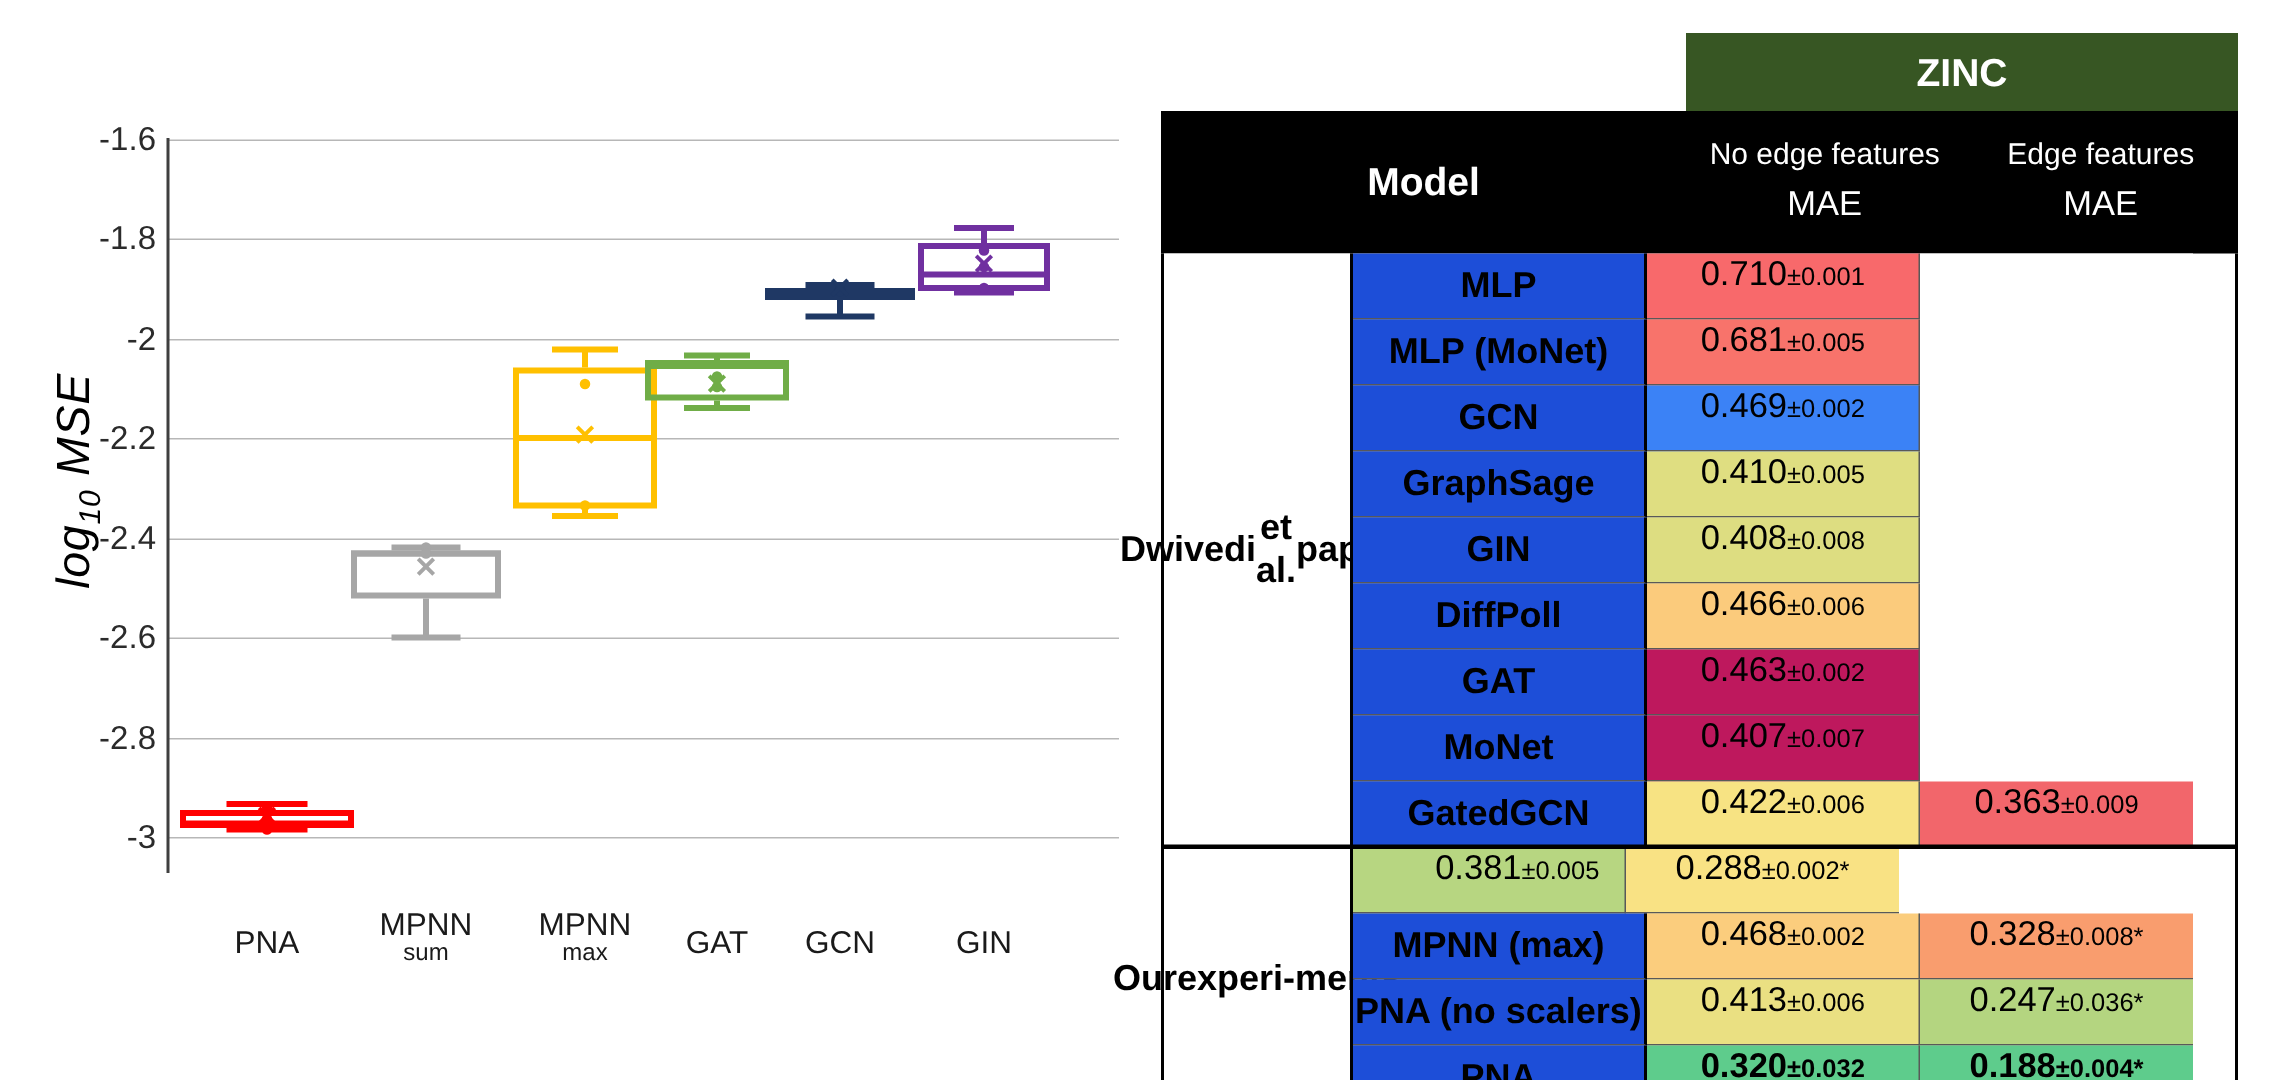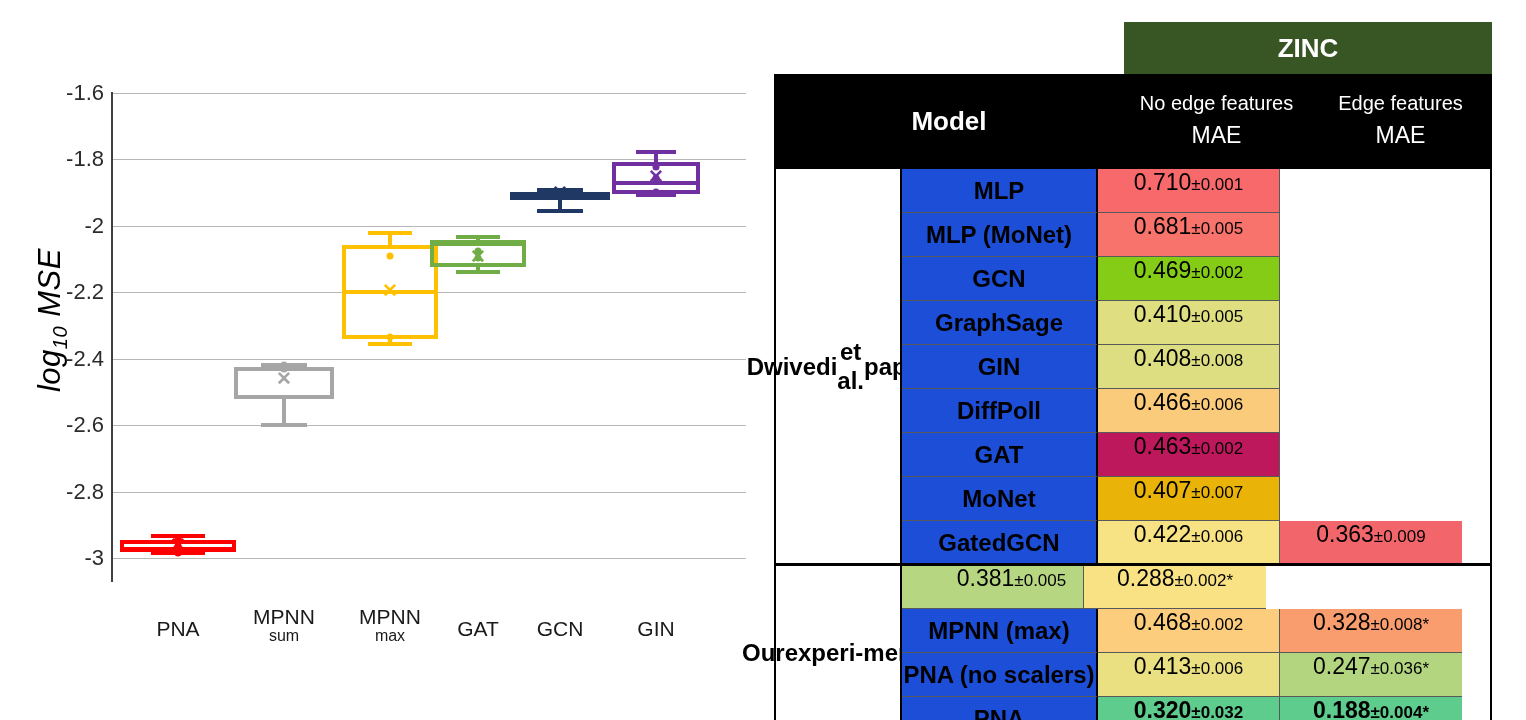--- a/index.html
+++ b/index.html
@@ -223,21 +223,21 @@
           <div class="rowline">
             <div class="c-model">MLP (MoNet)</div>
             <div class="c-val" style="background: rgb(248, 115, 107);">
               <span class="main">0.681</span>
               <span class="err">±0.005</span>
             </div>
             <div class="c-val empty"></div>
           </div>
           <div class="rowline">
             <div class="c-model">GCN</div>
-            <div class="c-val" style="background: #84cc16; text-align: right;">
+            <div class="c-val" style="background: #3b82f6; text-align: right;">
               <span class="main">0.469</span>
               <span class="err">±0.002</span>
             </div>
             <div class="c-val empty"></div>
           </div>
           <div class="rowline">
             <div class="c-model">GraphSage</div>
             <div class="c-val" style="background: rgb(223, 222, 129);">
               <span class="main">0.410</span>
               <span class="err">±0.005</span>
@@ -263,21 +263,21 @@
           <div class="rowline">
             <div class="c-model">GAT</div>
             <div class="c-val" style="background: #be185d;">
               <span class="main">0.463</span>
               <span class="err">±0.002</span>
             </div>
             <div class="c-val empty"></div>
           </div>
           <div class="rowline">
             <div class="c-model">MoNet</div>
-            <div class="c-val" style="background: #eab308;">
+            <div class="c-val" style="background: #be185d;">
               <span class="main">0.407</span>
               <span class="err">±0.007</span>
             </div>
             <div class="c-val empty"></div>
           </div>
           <div class="rowline">
             <div class="c-model">GatedGCN</div>
             <div class="c-val" style="background: rgb(247, 227, 131);">
               <span class="main">0.422</span>
               <span class="err">±0.006</span>

